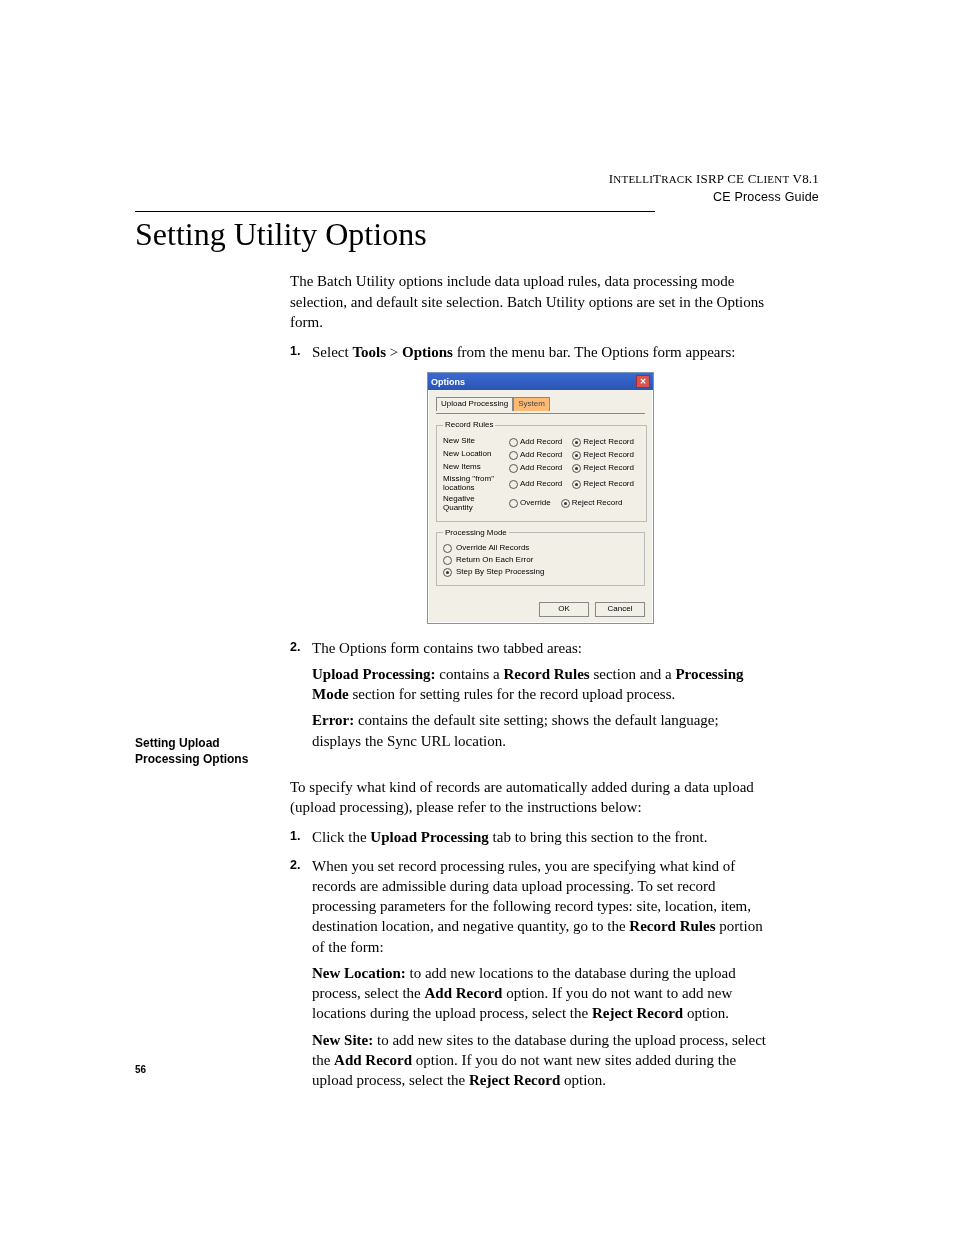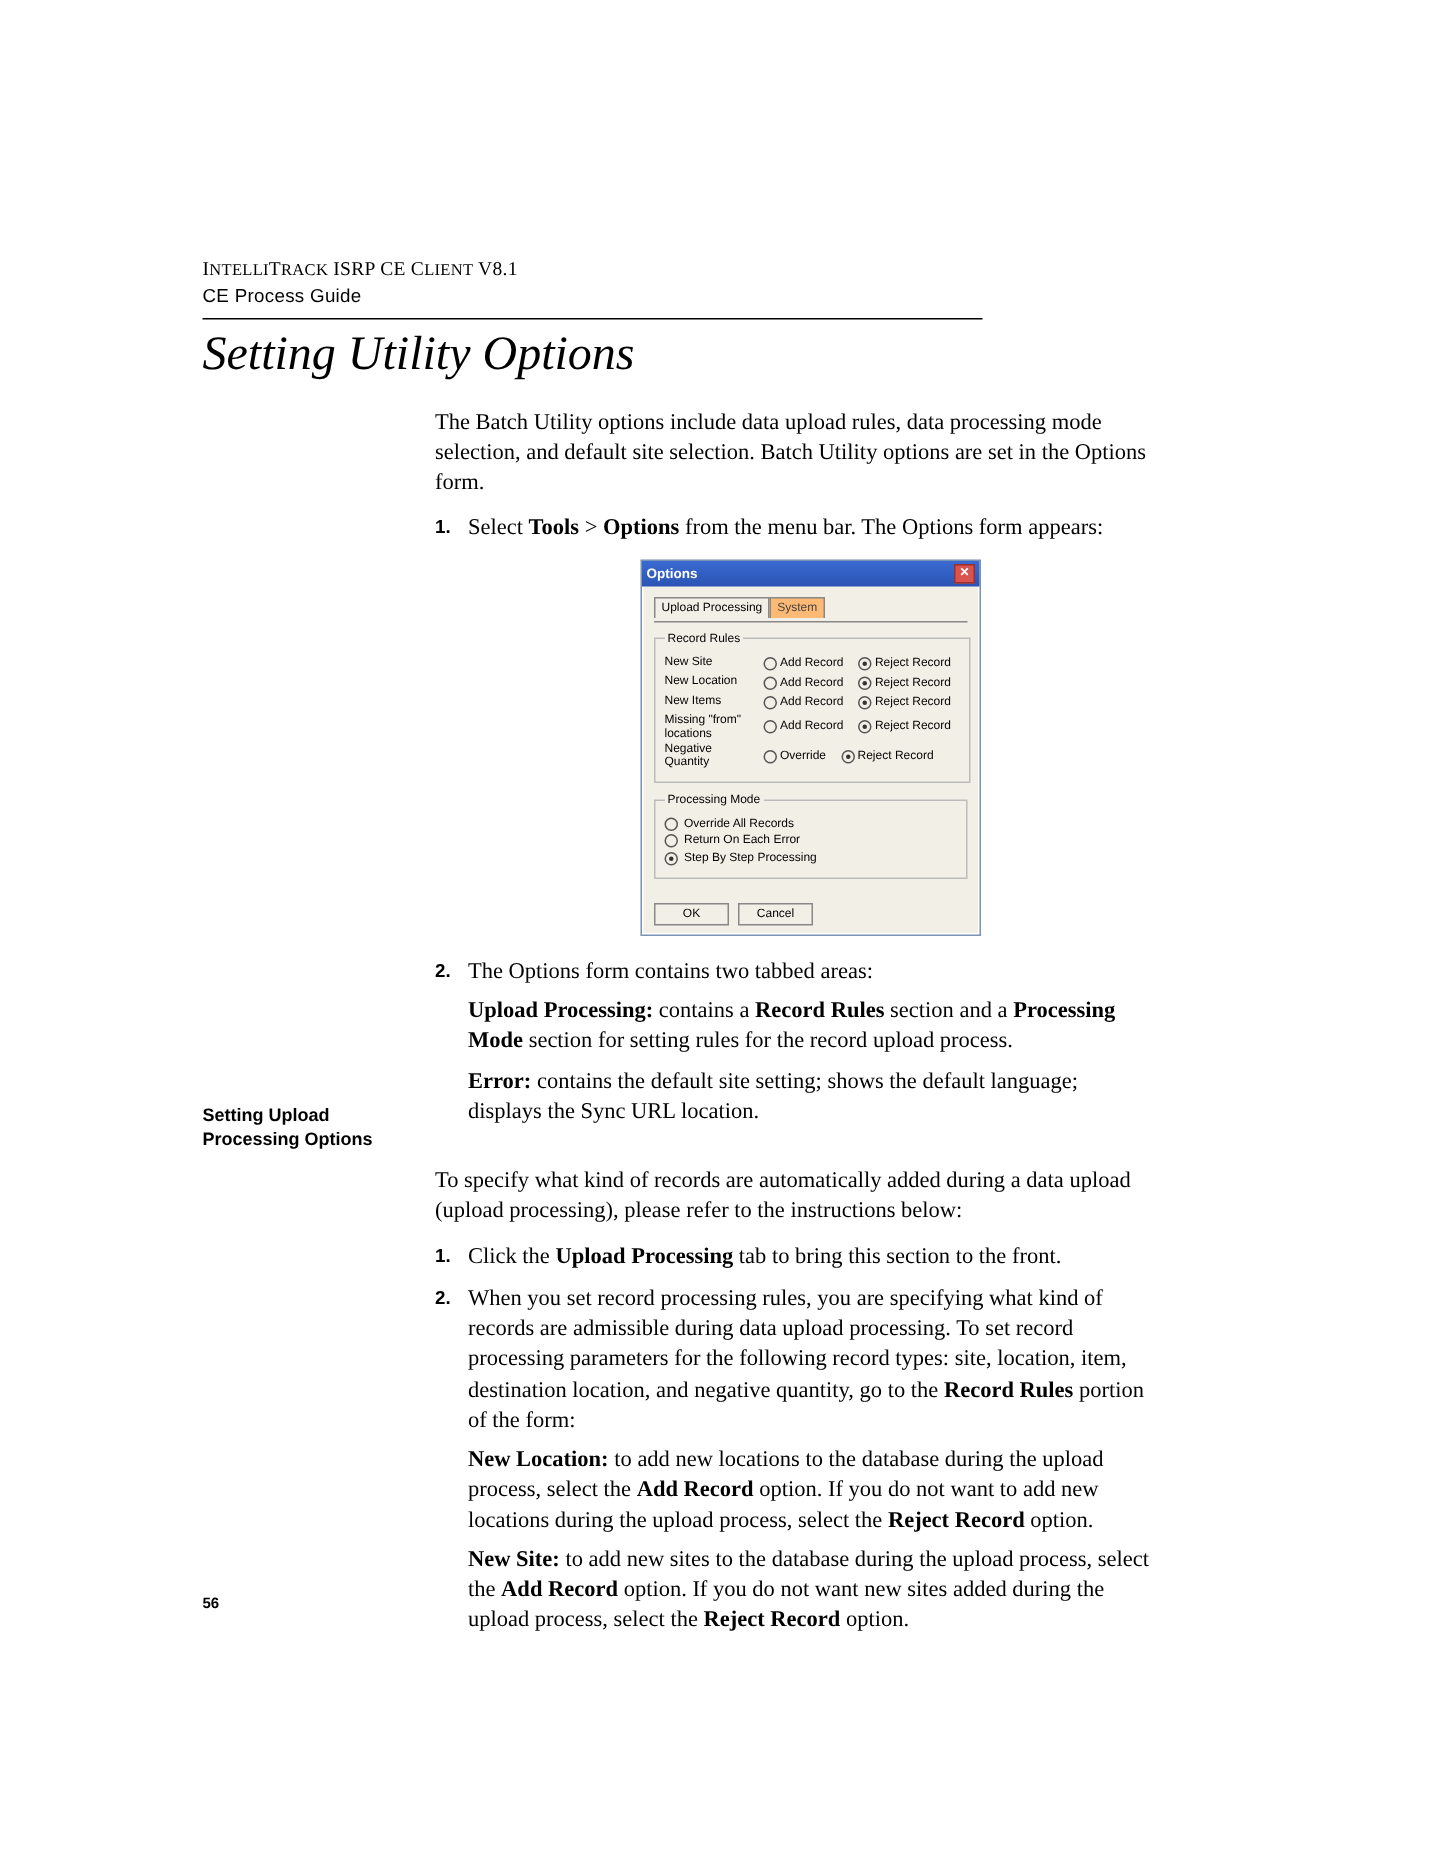--- a/index.html
+++ b/index.html
@@ -14,35 +14,35 @@
     height: 1235px;
     position: relative;
     box-sizing: border-box;
     padding: 170px 135px 0 135px;
   }
   .running-head {
     font-size: 13px;
     line-height: 1.35;
     font-variant: small-caps;
     letter-spacing: 0.2px;
+    text-align: right;
   }
   .running-head .line2 {
     font-variant: normal;
     font-family: Arial, Helvetica, sans-serif;
     font-size: 12.5px;
   }
   .rule {
     border: none;
     border-top: 1px solid #000;
     margin: 6px 0 4px 0;
     width: 520px;
   }
   h1.title {
     font-family: "Times New Roman", Times, serif;
-    font-style: italic;
     font-weight: normal;
     font-size: 32px;
     margin: 0 0 18px 0;
   }
   .body-col {
     margin-left: 155px;
     width: 480px;
     font-size: 15px;
     line-height: 1.35;
   }
@@ -160,21 +160,21 @@
     content: "";
     width: 3px; height: 3px;
     background: #333;
     border-radius: 50%;
   }
   .opt { display: inline-flex; align-items: center; margin-right: 6px; white-space: nowrap; }
   .mode-row { display: flex; align-items: center; margin: 1px 0; }
   .mode-row .radio { margin-right: 4px; }
   .dlg-btns {
     display: flex;
-    justify-content: flex-start;
+    justify-content: flex-end;
     gap: 6px;
     padding: 6px 8px;
   }
   .dlg-btn {
     border: 1px solid #888;
     background: #f2efe6;
     padding: 1px 0;
     width: 48px;
     text-align: center;
     font-size: 8px;

